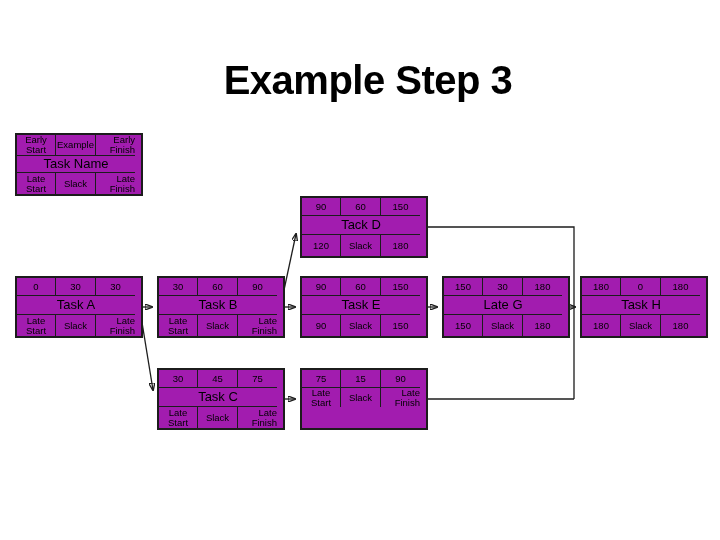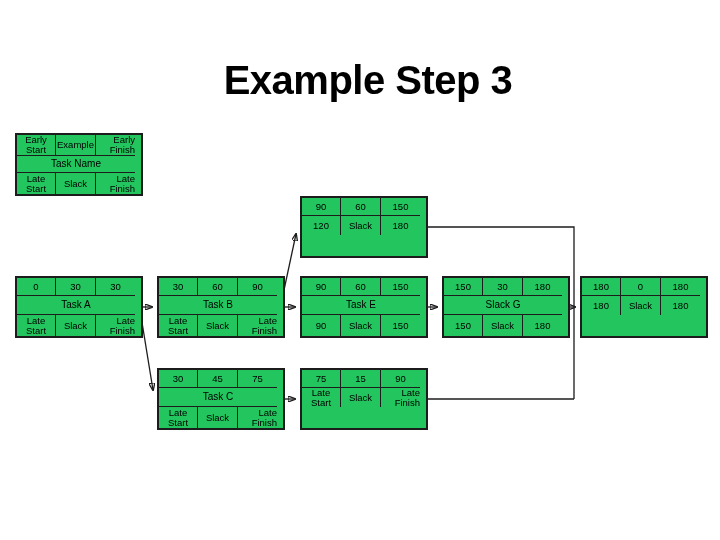--- a/index.html
+++ b/index.html
@@ -9,31 +9,31 @@
   }
   .slide{position:absolute;inset:0;}
   .title{
     position:absolute;top:58px;left:8px;width:100%;text-align:center;
     font-size:40px;font-weight:bold;letter-spacing:-0.5px;color:#000;
   }
   .connectors{position:absolute;left:0;top:0;pointer-events:none;}
   .connectors path{fill:none;stroke:#1c1c1c;stroke-width:1.3;}
 
   .nbox{
-    position:absolute;width:124px;background:#22c55e;border:2px solid #1c1c1c;
+    position:absolute;width:124px;background:#a21caf;border:2px solid #1c1c1c;
     display:grid;grid-template-columns:39px 40px 39px;grid-template-rows:18px 19px 21px;
     font-size:9.5px;line-height:10px;text-align:center;box-sizing:content-box;
   }
   .nbox .c{
     border-right:1px solid #1c1c1c;border-bottom:1px solid #1c1c1c;
     display:flex;align-items:center;justify-content:center;padding:0;overflow:hidden;
   }
   .nbox .c.last{border-right:none;text-align:right;}
   .nbox .c.bot{border-bottom:none;}
-  .nbox .mid{grid-column:1/4;border-right:none;font-size:10px;}
+  .nbox .mid{grid-column:1/4;border-right:none;font-size:13px;}
 
   .pos-legend{left:15px;top:133px;grid-template-rows:21px 17px 21px;}
   .pos-a{left:15px;top:276px;}
   .pos-b{left:157px;top:276px;}
   .pos-c{left:157px;top:368px;}
   .pos-d{left:300px;top:196px;}
   .pos-e{left:300px;top:276px;}
   .pos-f{left:300px;top:368px;}
   .pos-g{left:442px;top:276px;}
   .pos-h{left:580px;top:276px;}
@@ -99,20 +99,21 @@
     <div class="c mid">Task C</div>
     <div class="c bot">Late Start</div>
     <div class="c bot">Slack</div>
     <div class="c bot last">Late Finish</div>
   </div>
 
   <div class="nbox pos-d">
     <div class="c">90</div>
     <div class="c">60</div>
     <div class="c last">150</div>
+    <div class="c mid">Tack D</div>
     <div class="c bot">120</div>
     <div class="c bot">Slack</div>
     <div class="c bot last">180</div>
   </div>
 
   <div class="nbox pos-e">
     <div class="c">90</div>
     <div class="c">60</div>
     <div class="c last">150</div>
     <div class="c mid">Task E</div>
@@ -127,28 +128,29 @@
     <div class="c last">90</div>
     <div class="c bot">Late Start</div>
     <div class="c bot">Slack</div>
     <div class="c bot last">Late Finish</div>
   </div>
 
   <div class="nbox pos-g">
     <div class="c">150</div>
     <div class="c">30</div>
     <div class="c last">180</div>
-    <div class="c mid">Slack G</div>
+    <div class="c mid">Late G</div>
     <div class="c bot">150</div>
     <div class="c bot">Slack</div>
     <div class="c bot last">180</div>
   </div>
 
   <div class="nbox pos-h">
     <div class="c">180</div>
     <div class="c">0</div>
     <div class="c last">180</div>
+    <div class="c mid">Task H</div>
     <div class="c bot">180</div>
     <div class="c bot">Slack</div>
     <div class="c bot last">180</div>
   </div>
 
 </div>
 
 </body></html>

